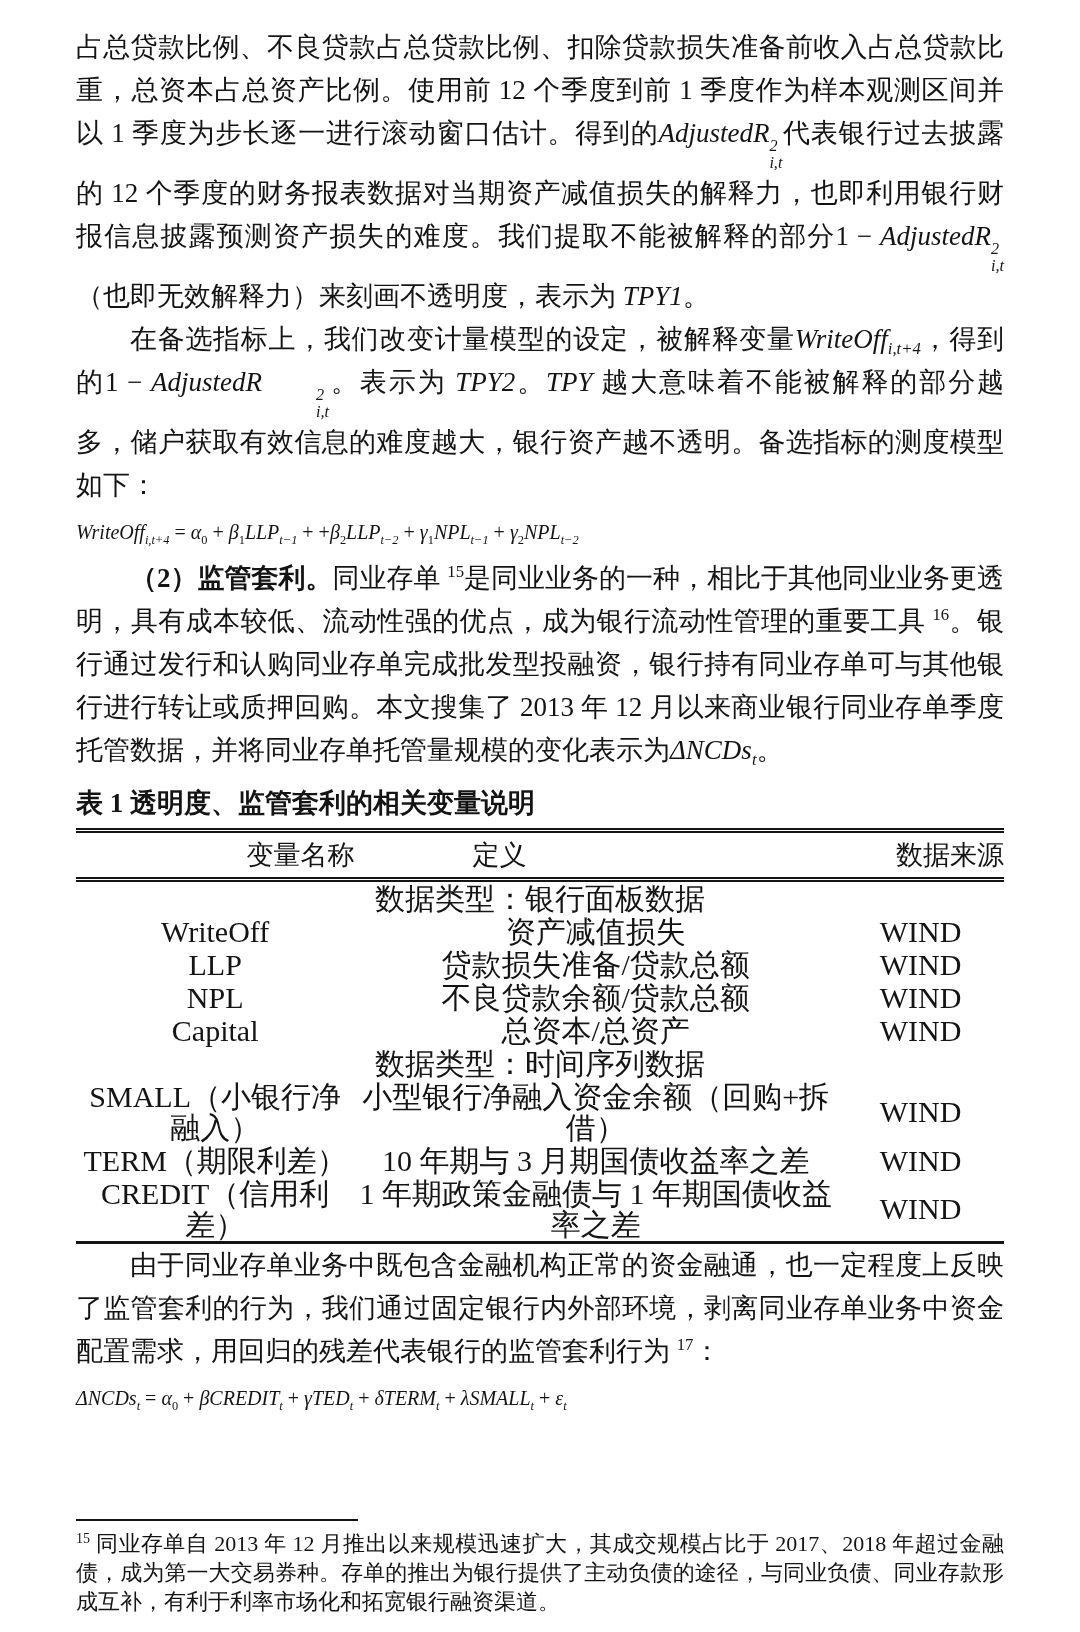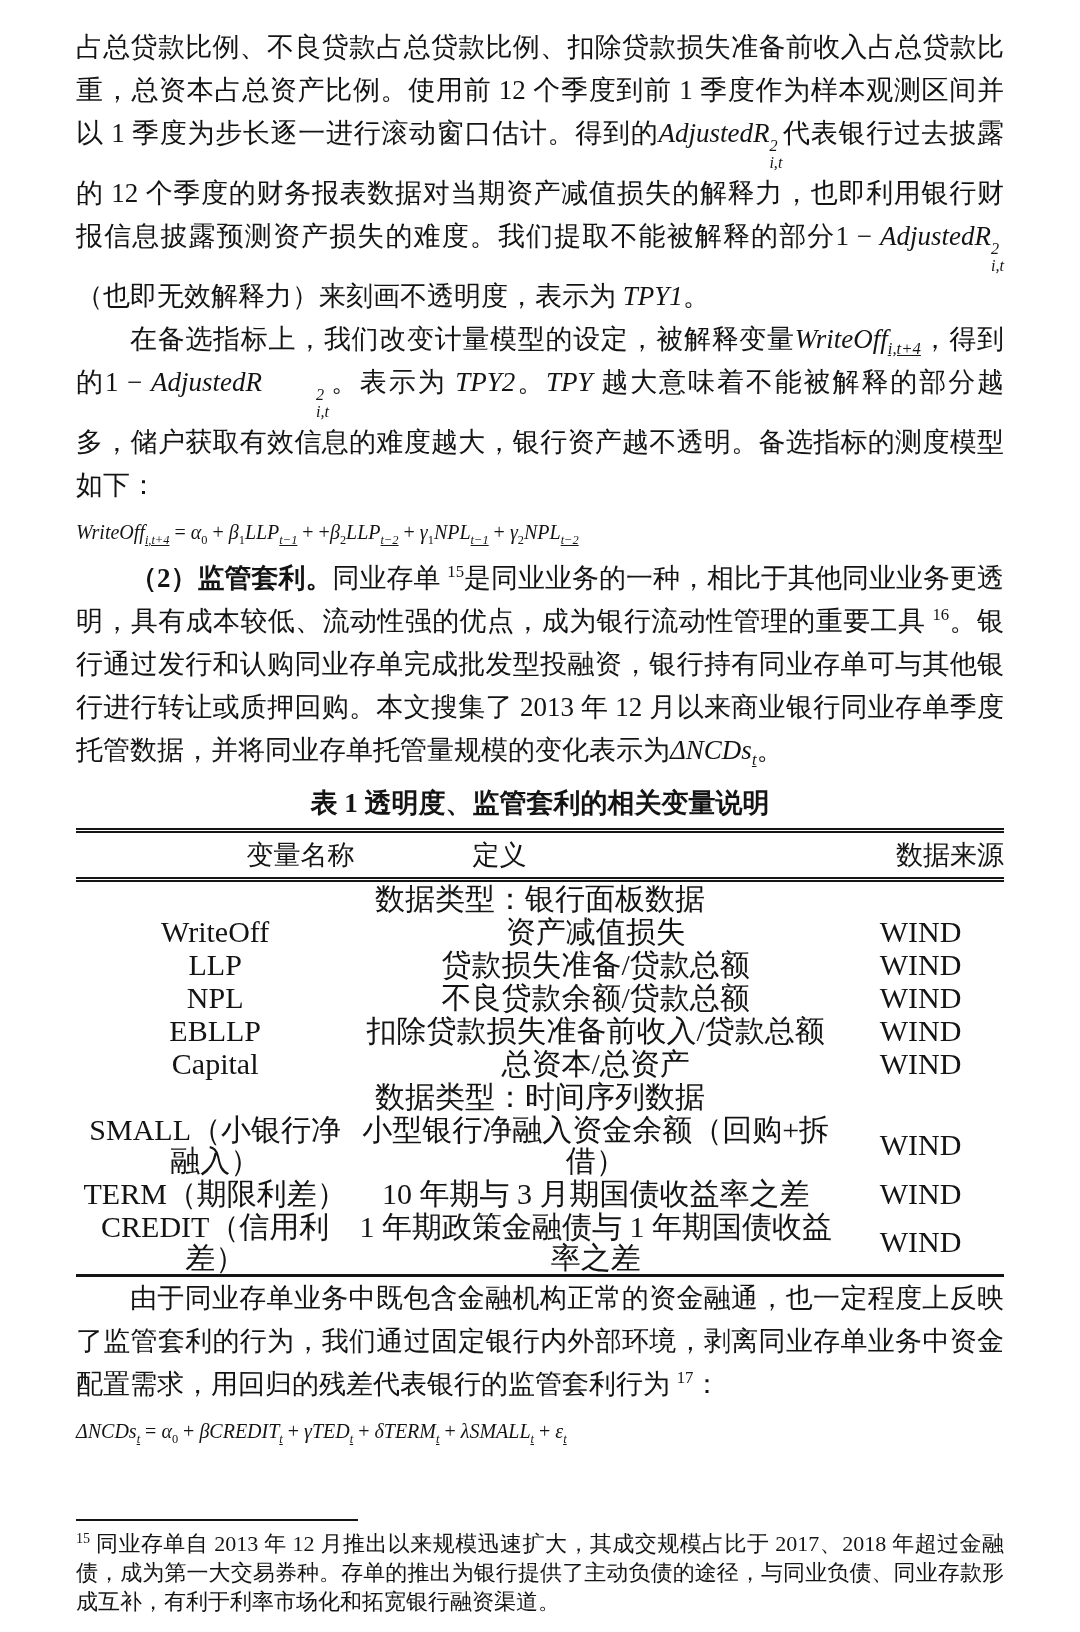--- a/index.html
+++ b/index.html
@@ -17,33 +17,33 @@
   p.body{
     font-size:27px;line-height:43px;
     text-align:justify;text-justify:inter-character;
     margin:0;
   }
   .indent{text-indent:2em;}
   .seg-n{font-style:normal;}
   .seg-i{font-style:italic;}
   .seg-b{font-weight:bold;}
   .seg-sup{vertical-align:super;font-size:0.62em;line-height:0;}
-  .seg-sub{vertical-align:sub;font-size:0.62em;line-height:0;font-style:italic;text-decoration:underline;}
+  .seg-sub{vertical-align:sub;font-size:0.62em;line-height:0;font-style:italic;}
   .seg-subn{vertical-align:sub;font-size:0.62em;line-height:0;font-style:normal;}
   .ss{
     display:inline-flex;flex-direction:column;align-items:flex-start;
     font-size:0.60em;line-height:1.05;vertical-align:-0.55em;
     font-style:italic;
   }
   .formula{
     font-size:20px;line-height:44px;text-align:left;margin:3px 0;
   }
   .table-block{margin-top:14px;}
   .table-title{
-    font-size:27px;font-weight:bold;text-align:center;
+    font-size:27px;font-weight:bold;text-align:left;
     margin:0 0 8px 0;line-height:34px;
   }
   table.vtable{
     width:100%;border-collapse:collapse;
     border-top:5px double #141414;
     border-bottom:3px solid #141414;
   }
   table.vtable th{
     font-weight:normal;font-size:27px;line-height:40px;
     border-bottom:5px double #141414;
@@ -116,25 +116,20 @@
             <td>LLP</td>
             <td>贷款损失准备/贷款总额</td>
             <td>WIND</td>
           </tr>
           <tr>
             <td>NPL</td>
             <td>不良贷款余额/贷款总额</td>
             <td>WIND</td>
           </tr>
           <tr>
-            <td>EBLLP</td>
-            <td>扣除贷款损失准备前收入/贷款总额</td>
-            <td>WIND</td>
-          </tr>
-          <tr>
             <td>Capital</td>
             <td>总资本/总资产</td>
             <td>WIND</td>
           </tr>
           <tr>
             <td colspan="3" class="span-cell">数据类型：时间序列数据</td>
           </tr>
           <tr>
             <td>SMALL（小银行净融入）</td>
             <td>小型银行净融入资金余额（回购+拆借）</td>

